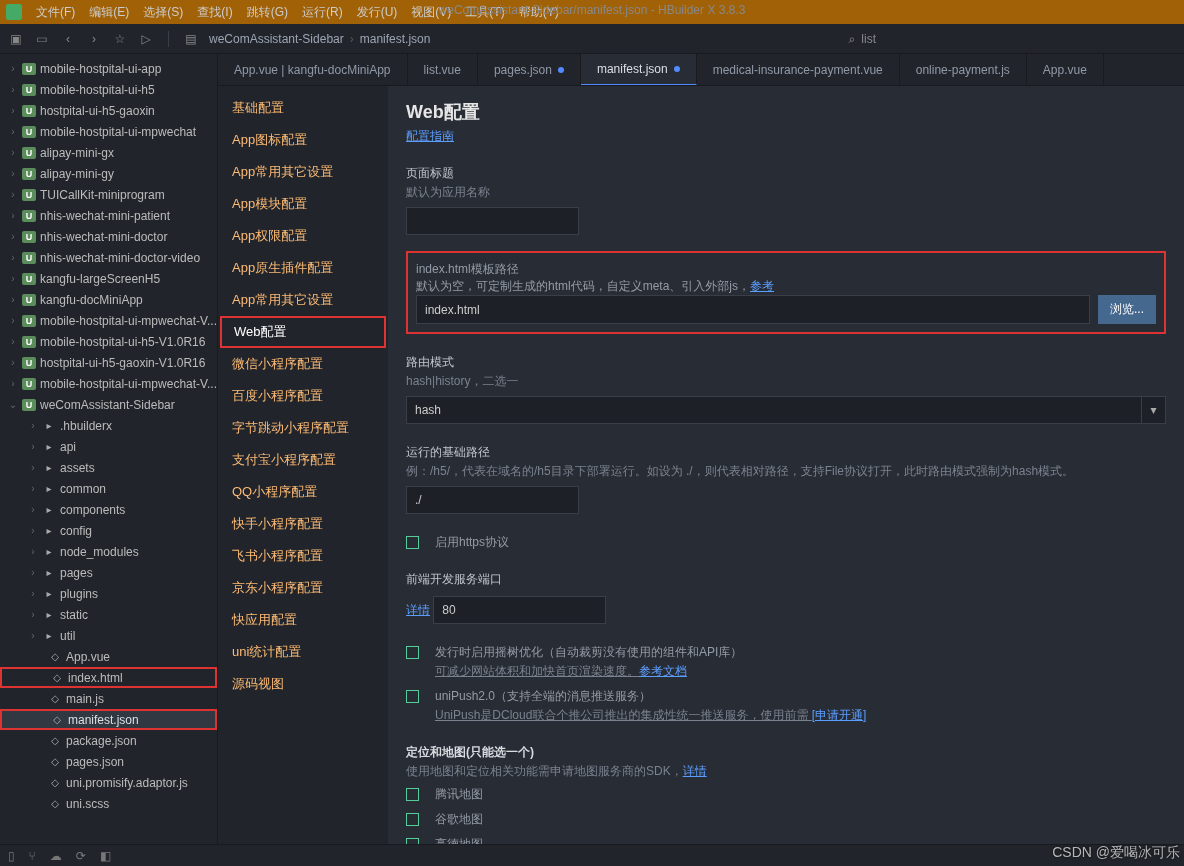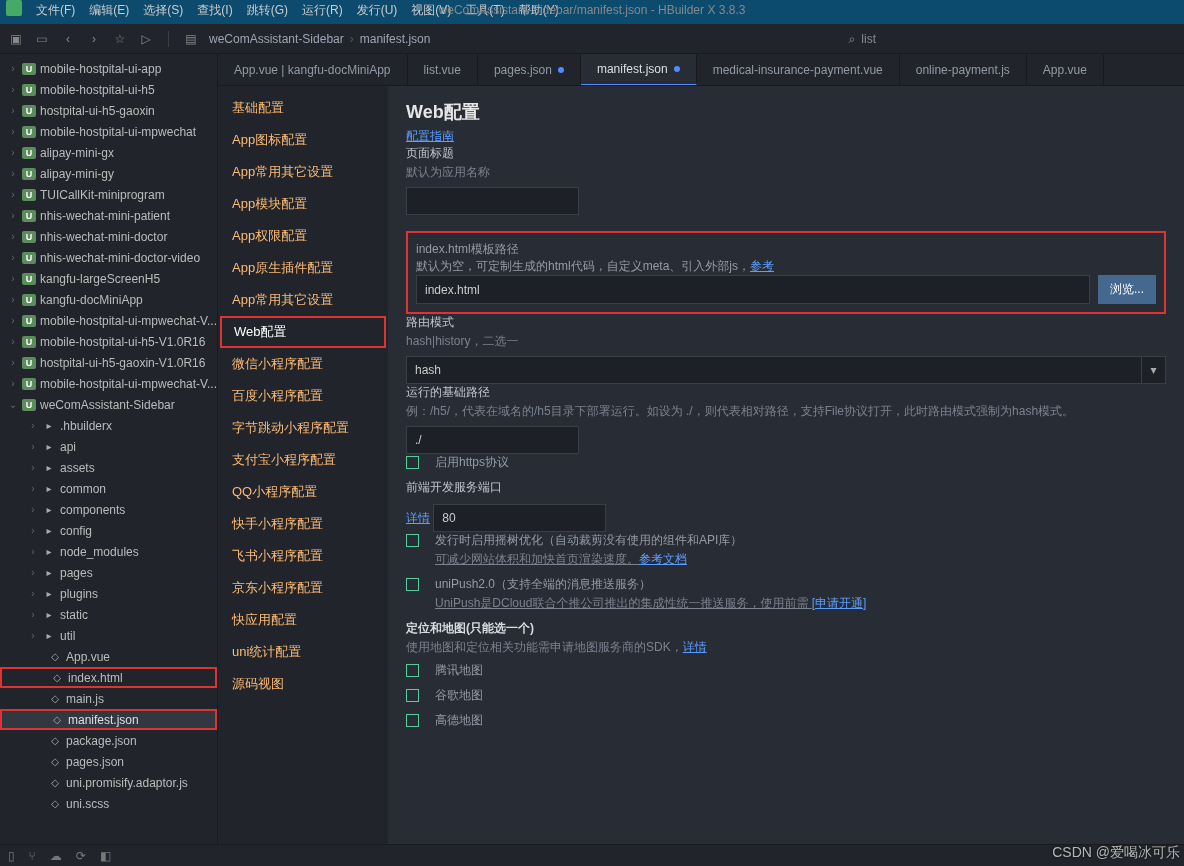--- a/index.html
+++ b/index.html
@@ -1,17 +1,17 @@
 <!DOCTYPE html>
 <html><head>
 <meta charset="utf-8">
 <style>
 * { margin:0; padding:0; box-sizing:border-box; font-family:"Microsoft YaHei",Arial,sans-serif; font-size:12px; }
 body { background:#1e2227; color:#abb2bf; width:1184px; height:866px; overflow:hidden; position:relative; }
-.menubar { height:24px; display:flex; align-items:flex-start; background:#0c4a6e; padding:0 6px; gap:2px; }
+.menubar { height:24px; display:flex; align-items:center; background:#a16207; padding:8px 6px; gap:2px; }
 .menubar .logo { width:16px; height:16px; background:#4a6; border-radius:2px; margin-right:6px; }
 .menubar .mi { color:#ccc; padding:2px 6px; cursor:pointer; }
 .title-center { position:absolute; top:3px; left:50%; transform:translateX(-50%); color:#888; font-size:12px; white-space:nowrap; }
 .title-center .app { color:#888; }
 .toolbar { height:30px; background:#21252b; border-bottom:1px solid #181a1f; display:flex; align-items:center; padding:0 8px; gap:10px; }
 .toolbar .ico { width:16px; height:16px; display:flex; align-items:center; justify-content:center; color:#888; cursor:pointer; }
 .toolbar .sep { width:1px; height:16px; background:#3a3f47; margin:0 4px; }
 .toolbar .crumb { color:#888; display:flex; gap:6px; align-items:center; }
 .toolbar .crumb span { color:#9da5b3; }
 .toolbar .search { margin-left:auto; display:flex; align-items:center; gap:6px; color:#888; padding-right:300px;}
@@ -31,21 +31,21 @@
 .tab.active { background:#282c34; color:#dcdfe4; border-bottom:1px solid #528bff; }
 .tab .dot { width:6px; height:6px; background:#528bff; border-radius:50%; margin-left:6px;}
 .editor { display:flex; flex:1; background:#282c34; overflow:hidden; }
 .cfg-nav { width:170px; background:#21252b; padding:6px 0; }
 .cfg-item { padding:7px 14px; color:#fdba74; cursor:pointer; font-size:13px;}
 .cfg-item.active { color:#fff; }
 .cfg-item.boxed { border:2px solid #d33; padding:5px 12px; margin:0 2px;}
 .cfg-main { flex:1; padding:14px 18px; overflow-y:auto; color:#949ba7; }
 .cfg-main h2 { color:#e6e6e6; font-size:18px; font-weight:bold; margin-bottom:4px; }
 .link { color:#5c9eff; text-decoration:underline; cursor:pointer; }
-.sect { }
+.sect { margin-top:20px; }
 .sect .lbl { color:#bfc5cf; font-size:12px; margin-bottom:2px; }
 .sect .desc { color:#7a8290; font-size:12px; margin-bottom:6px; }
 .inp-wrap { display:flex; gap:8px; }
 .inp { flex:1; background:#1d2026; border:1px solid #3a3f47; color:#ccc; padding:6px 8px; font-size:12px;}
 .btn-browse { background:#45688e; color:#fff; padding:6px 12px; border:none; cursor:pointer; font-size:12px;}
 .hl-box { border:2px solid #d33; padding:8px; margin-top:16px;}
 .select-wrap { display:flex; }
 .select-wrap .inp { flex:1; }
 .select-wrap .arrow { width:24px; background:#1d2026; border:1px solid #3a3f47; border-left:none; display:flex; align-items:center; justify-content:center; color:#aaa;}
 .chk-row { display:flex; align-items:flex-start; gap:16px; margin-bottom:8px; }

